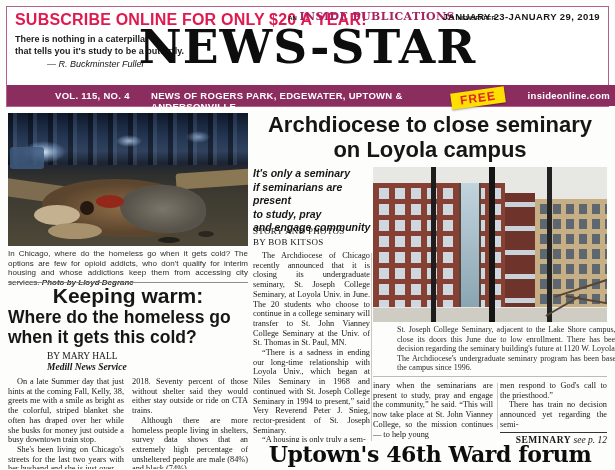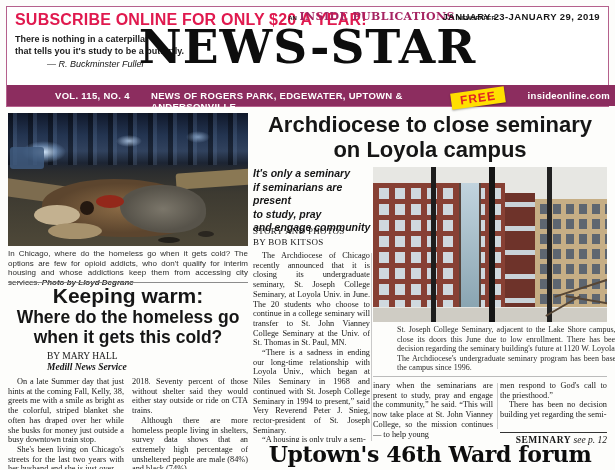--- a/index.html
+++ b/index.html
@@ -54,21 +54,21 @@
   .debris1{left:150px;top:124px;width:22px;height:6px;border-radius:50%;background:#23201a;}
   .debris2{left:190px;top:118px;width:16px;height:6px;border-radius:50%;background:#2a2620;}
 
   #captionL{left:8px;top:249px;width:240px;font-family:"Liberation Sans",sans-serif;
       font-size:8px;line-height:9.6px;color:#2c2c2c;text-align:justify;}
   #captionL .credit{font-style:italic;font-weight:bold;}
   #ruleL{left:8px;top:282px;width:240px;height:1px;background:#8c8c8c;}
 
   #headlineL1{left:8px;top:285px;width:240px;text-align:center;
       font-family:"Liberation Sans",sans-serif;font-weight:bold;font-size:21px;line-height:22px;}
-  #headlineL2{left:8px;top:307px;width:240px;text-align:center;
+  #headlineL2{left:8px;top:307px;width:240px;text-align:left;
       font-family:"Liberation Sans",sans-serif;font-weight:bold;font-size:17.5px;line-height:20px;}
   #bylineL{left:10px;top:351px;font-size:9.5px;line-height:11px;margin-left:37px;}
   #bylineL .org{font-weight:bold;font-style:italic;}
   .bodycol{font-size:8.3px;line-height:9.7px;text-align:justify;}
   .bodycol p{margin:0;text-indent:9px;}
   .bodycol p.noindent{text-indent:0;}
   #colL1{left:8px;top:377px;width:116px;height:92px;overflow:hidden;}
   #colL2{left:132px;top:377px;width:116px;height:92px;overflow:hidden;}
 
   
@@ -205,20 +205,20 @@
 </div>
 <div class="abs" id="captionR">St. Joseph College Seminary, adjacent to the Lake Shore campus, will close its doors this June due to low enrollment. There has been no decision regarding the seminary building's future at 1120 W. Loyola Ave. The Archdiocese's undergraduate seminary program has been based on the campus since 1996.</div>
 <div class="abs" id="ruleR"></div>
 <div class="abs vrule" id="vr1"></div>
 <div class="abs vrule" id="vr2"></div>
 <div class="abs bodycol" id="colR2">
   <p class="noindent">inary when the seminarians are present to study, pray and engage the community,” he said. “This will now take place at St. John Vianney College, so the mission continues — to help young</p>
 </div>
 <div class="abs bodycol" id="colR3">
   <p class="noindent">men respond to God's call to the priesthood.”</p>
-  <p>There has been no decision building yet regarding the semi-</p>
+  <p>There has train no decision announced yet regarding the semi-</p>
 </div>
 <div class="abs" id="jumprule"></div>
 <div class="abs" id="jumpline">
   <span class="jb">SEMINARY</span><span class="ji"> see p. 12</span>
 </div>
 
 <div class="abs" id="headlineB">Uptown's 46th Ward forum debates</div>
 
 </body></html>

